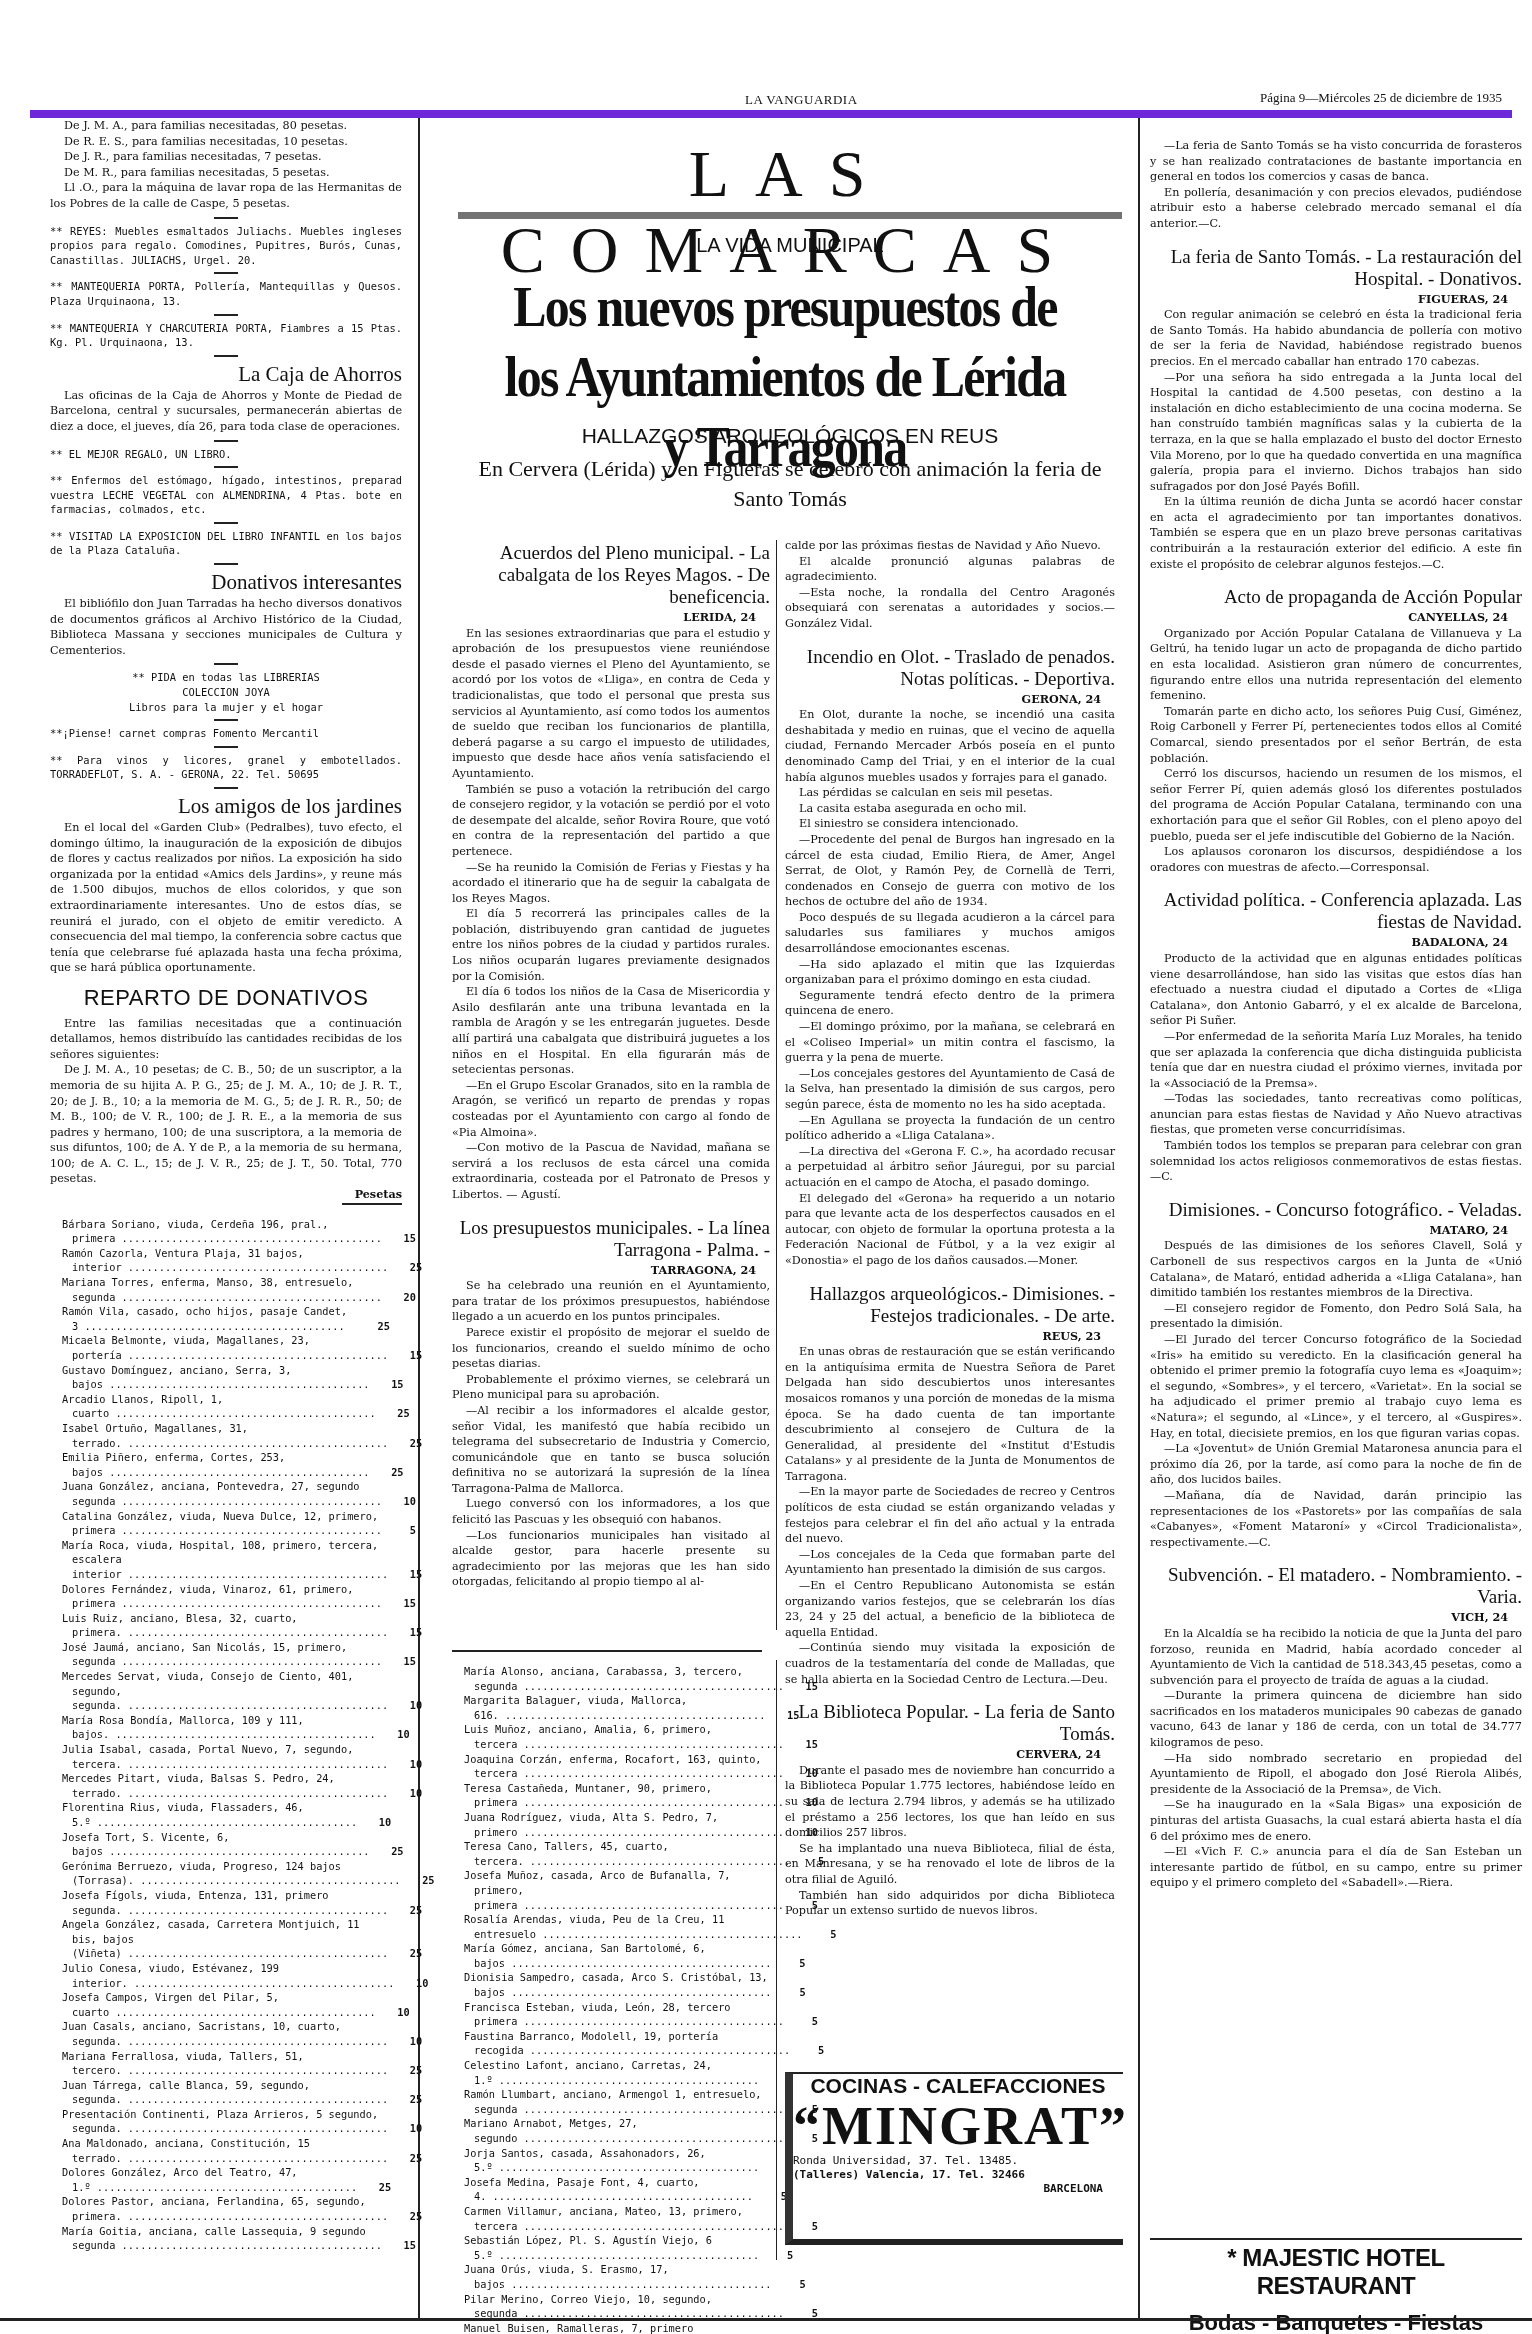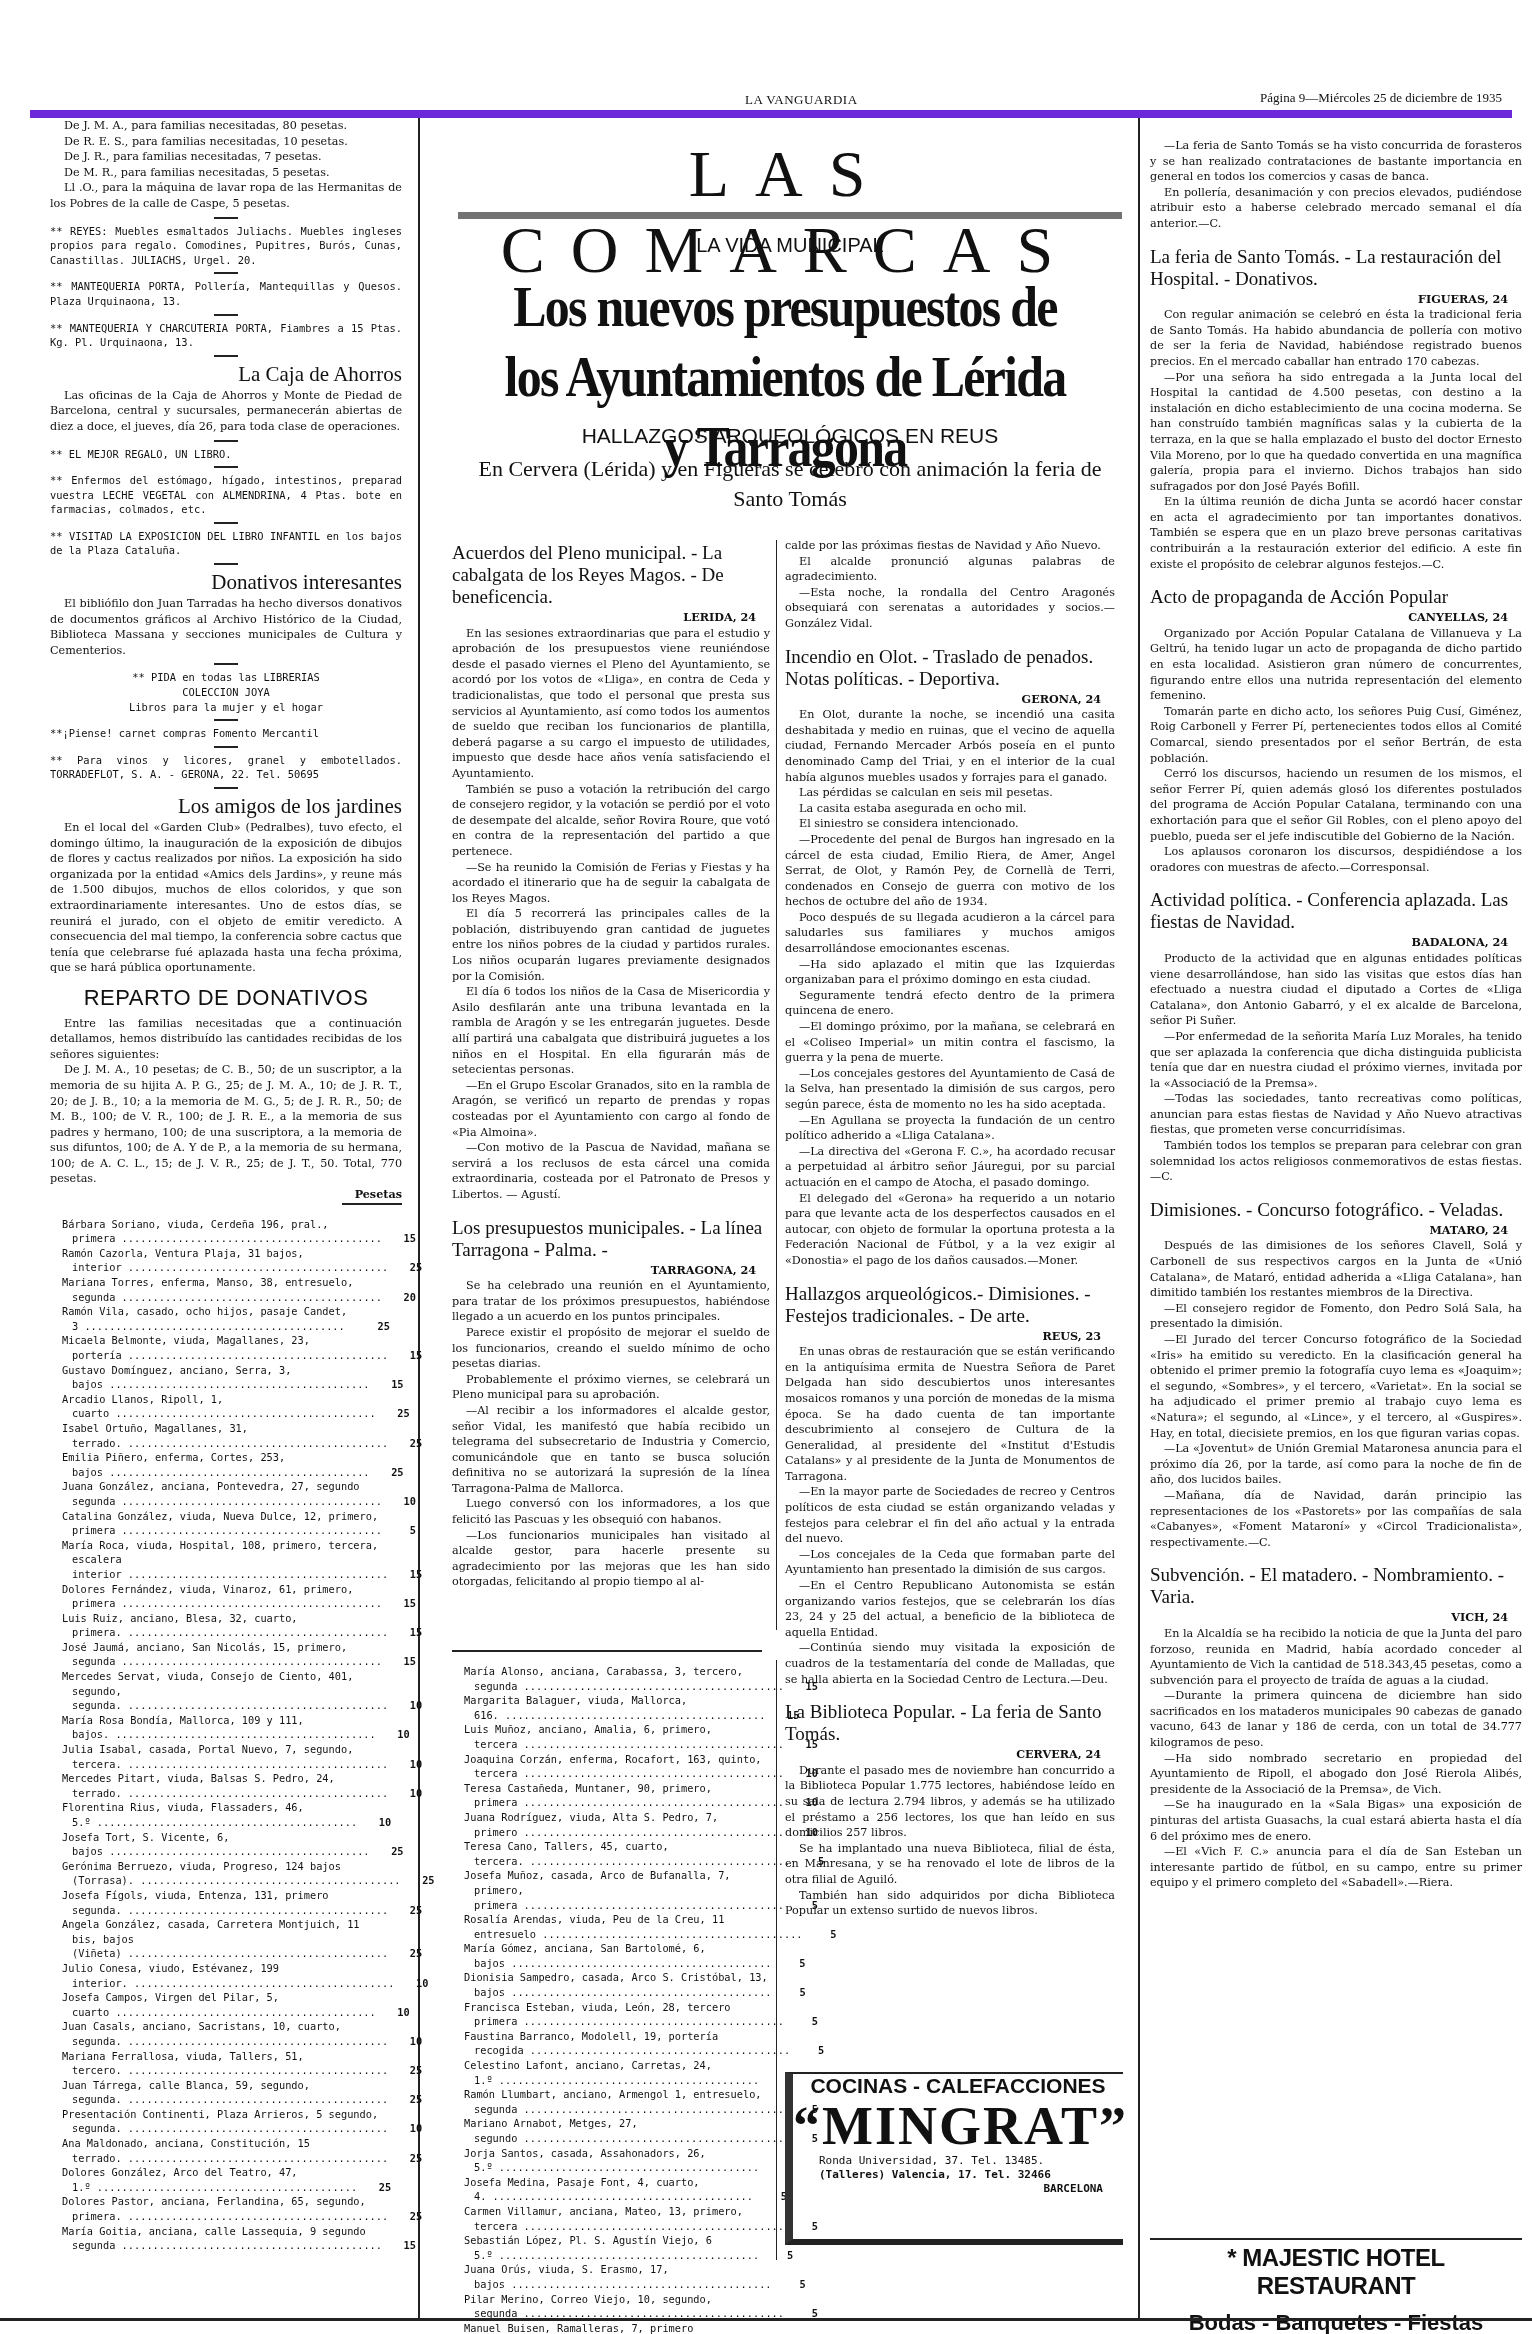--- a/index.html
+++ b/index.html
@@ -9,21 +9,21 @@
   .mh-paper{position:absolute;left:715px;top:4px;font-size:13px;letter-spacing:0.5px;font-family:"Liberation Serif",serif;}
   .mh-date{position:absolute;right:10px;top:2px;font-size:13px;font-family:"Liberation Serif",serif;}
   .col{position:absolute;top:118px;font-size:11.2px;line-height:15.6px;text-align:justify;}
   .colL{left:50px;width:352px;}
   .vr{position:absolute;width:2px;background:#222;}
   p{margin:0;text-indent:14px;}
   .ad{text-indent:0;font-family:"DejaVu Sans Mono","Liberation Mono",monospace;font-size:10.4px;line-height:14.6px;}
   .sep{width:24px;height:2px;background:#222;margin:5px auto;}
   .hd{font-family:"Liberation Serif",serif;font-size:21px;line-height:24px;margin:4px 0 2px;}
   .hd.r{text-align:right;}
-  .hd.c{text-align:left;}
+  .hd.c{text-align:right;}
   .big{font-family:"Liberation Sans",sans-serif;font-size:22px;text-align:center;letter-spacing:0.5px;margin:14px 0 10px;}
   .center{text-align:center;text-indent:0;}
   .dateline{text-align:right;text-indent:0;font-weight:bold;padding-right:14px;}
   .lst{list-style:none;margin:12px;padding:0;font-family:"DejaVu Sans Mono","Liberation Mono",monospace;font-size:10.3px;line-height:14.6px;}
   .lst li{display:flex;align-items:flex-end;}
   .lst .nm{flex:1;padding-left:10px;text-indent:-10px;text-align:left;}
   .lst .nm:after{content:" ..........................................";overflow:hidden;white-space:nowrap;}
   .lst .amt{width:34px;text-align:right;font-weight:bold;flex-shrink:0;}
   .lst-head{text-align:right;font-weight:bold;text-indent:0;border-bottom:2px solid #222;display:block;width:60px;margin-left:auto;}
   .section-banner{position:absolute;left:458px;top:136px;width:664px;height:76px;border-bottom:7px solid #737373;}
@@ -32,21 +32,21 @@
   .headline{position:absolute;left:440px;top:272px;width:690px;text-align:center;font-family:"Liberation Serif",serif;font-size:58px;line-height:70px;font-weight:bold;letter-spacing:-2px;transform:scaleX(0.86);transform-origin:center top;}
   .deck1{position:absolute;left:458px;top:424px;width:664px;text-align:center;font-family:"Liberation Sans",sans-serif;font-size:21px;}
   .deck2{position:absolute;left:470px;top:454px;width:640px;text-align:center;font-family:"Liberation Serif",serif;font-size:22px;line-height:30px;}
   .colC1{left:452px;width:318px;top:538px;}
   .colC2{left:785px;width:330px;top:538px;}
   .colR{left:1150px;width:372px;top:138px;}
   .list2{position:absolute;left:452px;top:1650px;width:662px;}
   .adbox{position:absolute;left:785px;top:2072px;width:330px;height:165px;border-top:2px solid #222;border-bottom:6px solid #222;border-left:8px solid #333;}
   .adbox .a1{font-family:"Liberation Sans",sans-serif;font-weight:bold;font-size:21px;text-align:center;}
   .adbox .a2{font-family:"Liberation Serif",serif;font-weight:bold;font-size:54px;text-align:center;line-height:56px;letter-spacing:2px;}
-  .adbox .a3{font-family:"DejaVu Sans Mono",monospace;font-size:11px;padding-left:26px;line-height:14px;}
+  .adbox .a3{font-family:"DejaVu Sans Mono",monospace;font-size:11px;line-height:14px;}
   .adbox .a4{font-family:"DejaVu Sans Mono",monospace;font-size:11px;font-weight:bold;text-align:right;padding-right:20px;}
   .majestic{position:absolute;left:1150px;top:2238px;width:372px;border-top:2px solid #222;padding-top:4px;text-align:center;font-family:"Liberation Sans",sans-serif;font-weight:bold;}
   .majestic .m1{font-size:24px;letter-spacing:-0.5px;}
   .majestic .m2{font-size:22px;margin-top:10px;}
   .bottom-rule{position:absolute;left:0;right:0;top:2318px;height:3px;background:#222;}
 </style>
 </head>
 <body>
 
 <div class="masthead">

